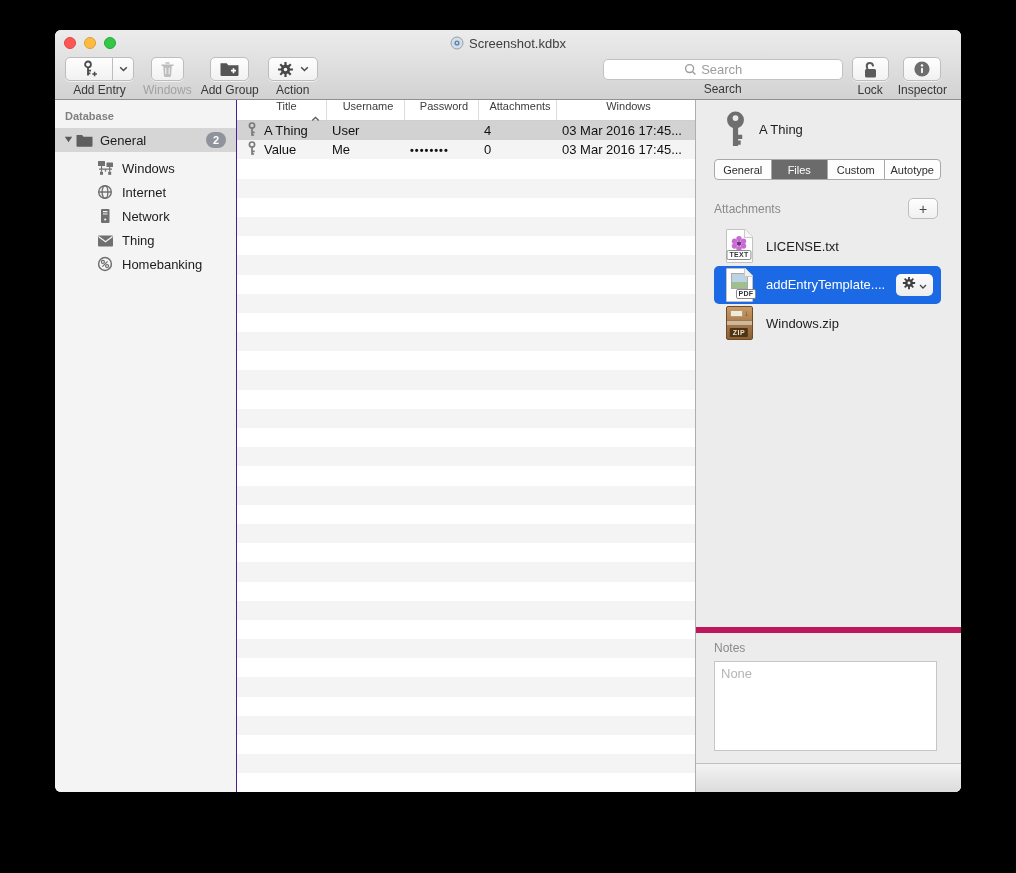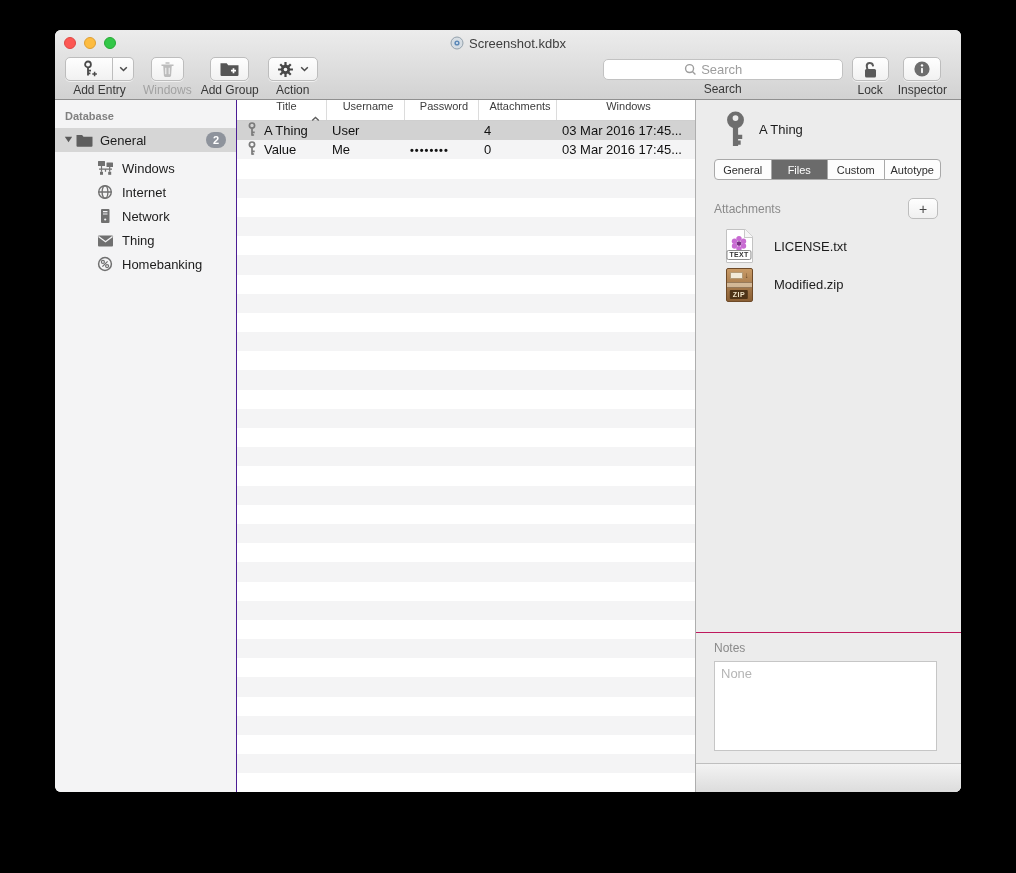--- a/index.html
+++ b/index.html
@@ -75,21 +75,21 @@
   .tabs { display:flex; margin:7px 20px 0 18px; height:21px; border:1px solid #a9a9a9; border-radius:4px; overflow:hidden; background:#fdfdfd; flex:none; }
   .tab { flex:1; display:flex; align-items:center; justify-content:center; font-size:11px; color:#2e2e2e; border-right:1px solid #a9a9a9; cursor:default; }
   .tab:last-child { border-right:none; }
   .tab.sel { background:#6b6b6b; color:#fff; }
   .attach-head { display:flex; align-items:center; margin:18px 23px 4px 18px; flex:none; }
   .attach-label, .notes-label { font-size:12px; color:#8a8a8a; }
   .plus-btn { margin-left:auto; width:30px; height:21px; background:linear-gradient(#fefefe,#f0f0f0); border:1px solid #bdbdbd;
     border-radius:5px; font-size:14px; color:#444; display:flex; align-items:center; justify-content:center; }
   .file-list { margin:4px 20px 0 18px; flex:none; }
   .file-row { height:38.5px; display:flex; align-items:center; padding-left:8px; border-radius:5px; font-size:13px; color:#1c1c1c; }
-  .file-row .fname { margin-left:18px; overflow:hidden; white-space:nowrap; }
+  .file-row .fname { margin-left:10px; overflow:hidden; white-space:nowrap; }
   .file-row.sel { color:#fff; }
   .gear-pill { margin-left:auto; margin-right:8px; width:37px; height:22px; background:linear-gradient(#fbfbfb,#ededed);
     border-radius:5px; display:flex; align-items:center; justify-content:center; gap:3px; flex:none; }
 
   .file-ic { width:34px; height:36px; position:relative; flex:none; display:flex; align-items:center; justify-content:center; }
   .page { width:27px; height:34px; background:#fff; border:1px solid #c2c2c2; border-radius:1px; position:relative; }
   .page::after { content:""; position:absolute; right:-1px; top:-1px; width:8px; height:8px;
     background:linear-gradient(225deg,#ececec 48%,#d2d2d2 50%,#f6f6f6 52%); border-left:1px solid #c9c9c9; border-bottom:1px solid #c9c9c9; }
   .file-row.sel .page::after { background:linear-gradient(225deg,#1b69e4 48%,#c9c9c9 50%,#f0f0f0 52%); }
   .file-badge { position:absolute; bottom:2px; left:50%; transform:translateX(-50%); font-size:7px; font-weight:bold;
@@ -97,21 +97,21 @@
   .pdf-badge { left:9px; transform:none; }
   .flower { position:absolute; top:5px; left:50%; transform:translateX(-50%); }
   .pdf-thumb { position:absolute; top:4px; left:4px; right:4px; height:16px; background:linear-gradient(#bcd3e6 55%,#9fbf8f 55%); border:1px solid #a9a9a9; }
   .zip { width:27px; height:34px; border-radius:2px; background:linear-gradient(#c89a66,#8a5f35); position:relative; border:1px solid #6e4a28; }
   .zip .zlabel { position:absolute; top:3px; left:3px; width:13px; height:7px; background:#f2ead8; border:1px solid #b49b76; }
   .zip .zarrow { position:absolute; top:2px; right:3px; color:#5d3f1f; font-size:8px; }
   .zip .zband { position:absolute; top:13px; left:0; right:0; height:6px; background:rgba(244,232,210,.55); border-top:1px solid rgba(90,60,30,.5); border-bottom:1px solid rgba(90,60,30,.5); }
   .zip .zbadge { position:absolute; bottom:2px; left:50%; transform:translateX(-50%); background:#4e3317; color:#f0e3c8;
     font-size:7px; font-weight:bold; padding:0 3px; line-height:9px; border-radius:1px; letter-spacing:.5px; }
 
-  .notes-sec { margin-top:auto; border-top:1px solid #be185d; padding:8px 0 0 18px; flex:none; }
+  .notes-sec { margin-top:auto; border-top:6px solid #be185d; padding:8px 0 0 18px; flex:none; }
   .notes-box { width:223px; height:90px; margin-top:6px; background:#fff; border:1px solid #c6c6c6; resize:none;
     font-family:"Liberation Sans", sans-serif; font-size:13px; padding:4px 6px; outline:none; }
   .notes-box::placeholder { color:#b5b5b5; }
   .insp-footer { height:29px; margin-top:8px; background:linear-gradient(#f3f3f3,#dcdcdc); border-top:1px solid #bfbfbf; flex:none; }
 </style>
 </head>
 <body>
 
 <div class="stage">
   <div class="window">
@@ -433,30 +433,51 @@
                       <circle cx="4" cy="11" r="2.7"></circle>
                       <circle cx="4" cy="6.3" r="2.7"></circle>
                     </g>
                     <circle cx="8.5" cy="8.6" r="2.4" fill="#7a2c86"></circle>
                   </svg>
                   <span class="file-badge">TEXT</span>
                 </div>
               </span>
               <span class="fname">LICENSE.txt</span>
             </div>
+            <div class="file-row sel" style="background: rgb(27, 105, 228);">
+              <span class="file-ic">
+                <div class="page">
+                  <span class="pdf-thumb"></span>
+                  <span class="file-badge pdf-badge">PDF</span>
+                </div>
+              </span>
+              <span class="fname">addEntryTemplate....</span>
+              <span class="gear-pill">
+                <span><svg width="14" height="14" viewBox="0 0 16 16">
+                    <g stroke="#3f3f3f" stroke-width="2.1">
+                      <path d="M8 1v14M1 8h14M3.05 3.05l9.9 9.9M12.95 3.05l-9.9 9.9"></path>
+                    </g>
+                    <circle cx="8" cy="8" r="4.4" fill="#3f3f3f"></circle>
+                    <circle cx="8" cy="8" r="1.7" fill="#f2f2f2"></circle>
+                  </svg></span>
+                <span><svg width="8" height="5" viewBox="0 0 8 5">
+                    <path d="M1 1l3 3 3-3" stroke="#444" stroke-width="1.3" fill="none"></path>
+                  </svg></span>
+              </span>
+            </div>
             <div class="file-row">
               <span class="file-ic">
                 <div class="zip">
                   <span class="zlabel"></span>
                   <span class="zarrow">↓</span>
                   <span class="zband"></span>
                   <span class="zbadge">ZIP</span>
                 </div>
               </span>
-              <span class="fname">Modified.zip</span>
+              <span class="fname">Windows.zip</span>
             </div>
           </div>
 
         <div class="notes-sec">
           <div class="notes-label">Notes</div>
           <textarea class="notes-box" placeholder="None" style=""></textarea>
         </div>
         <div class="insp-footer"></div>
       </aside>
 

